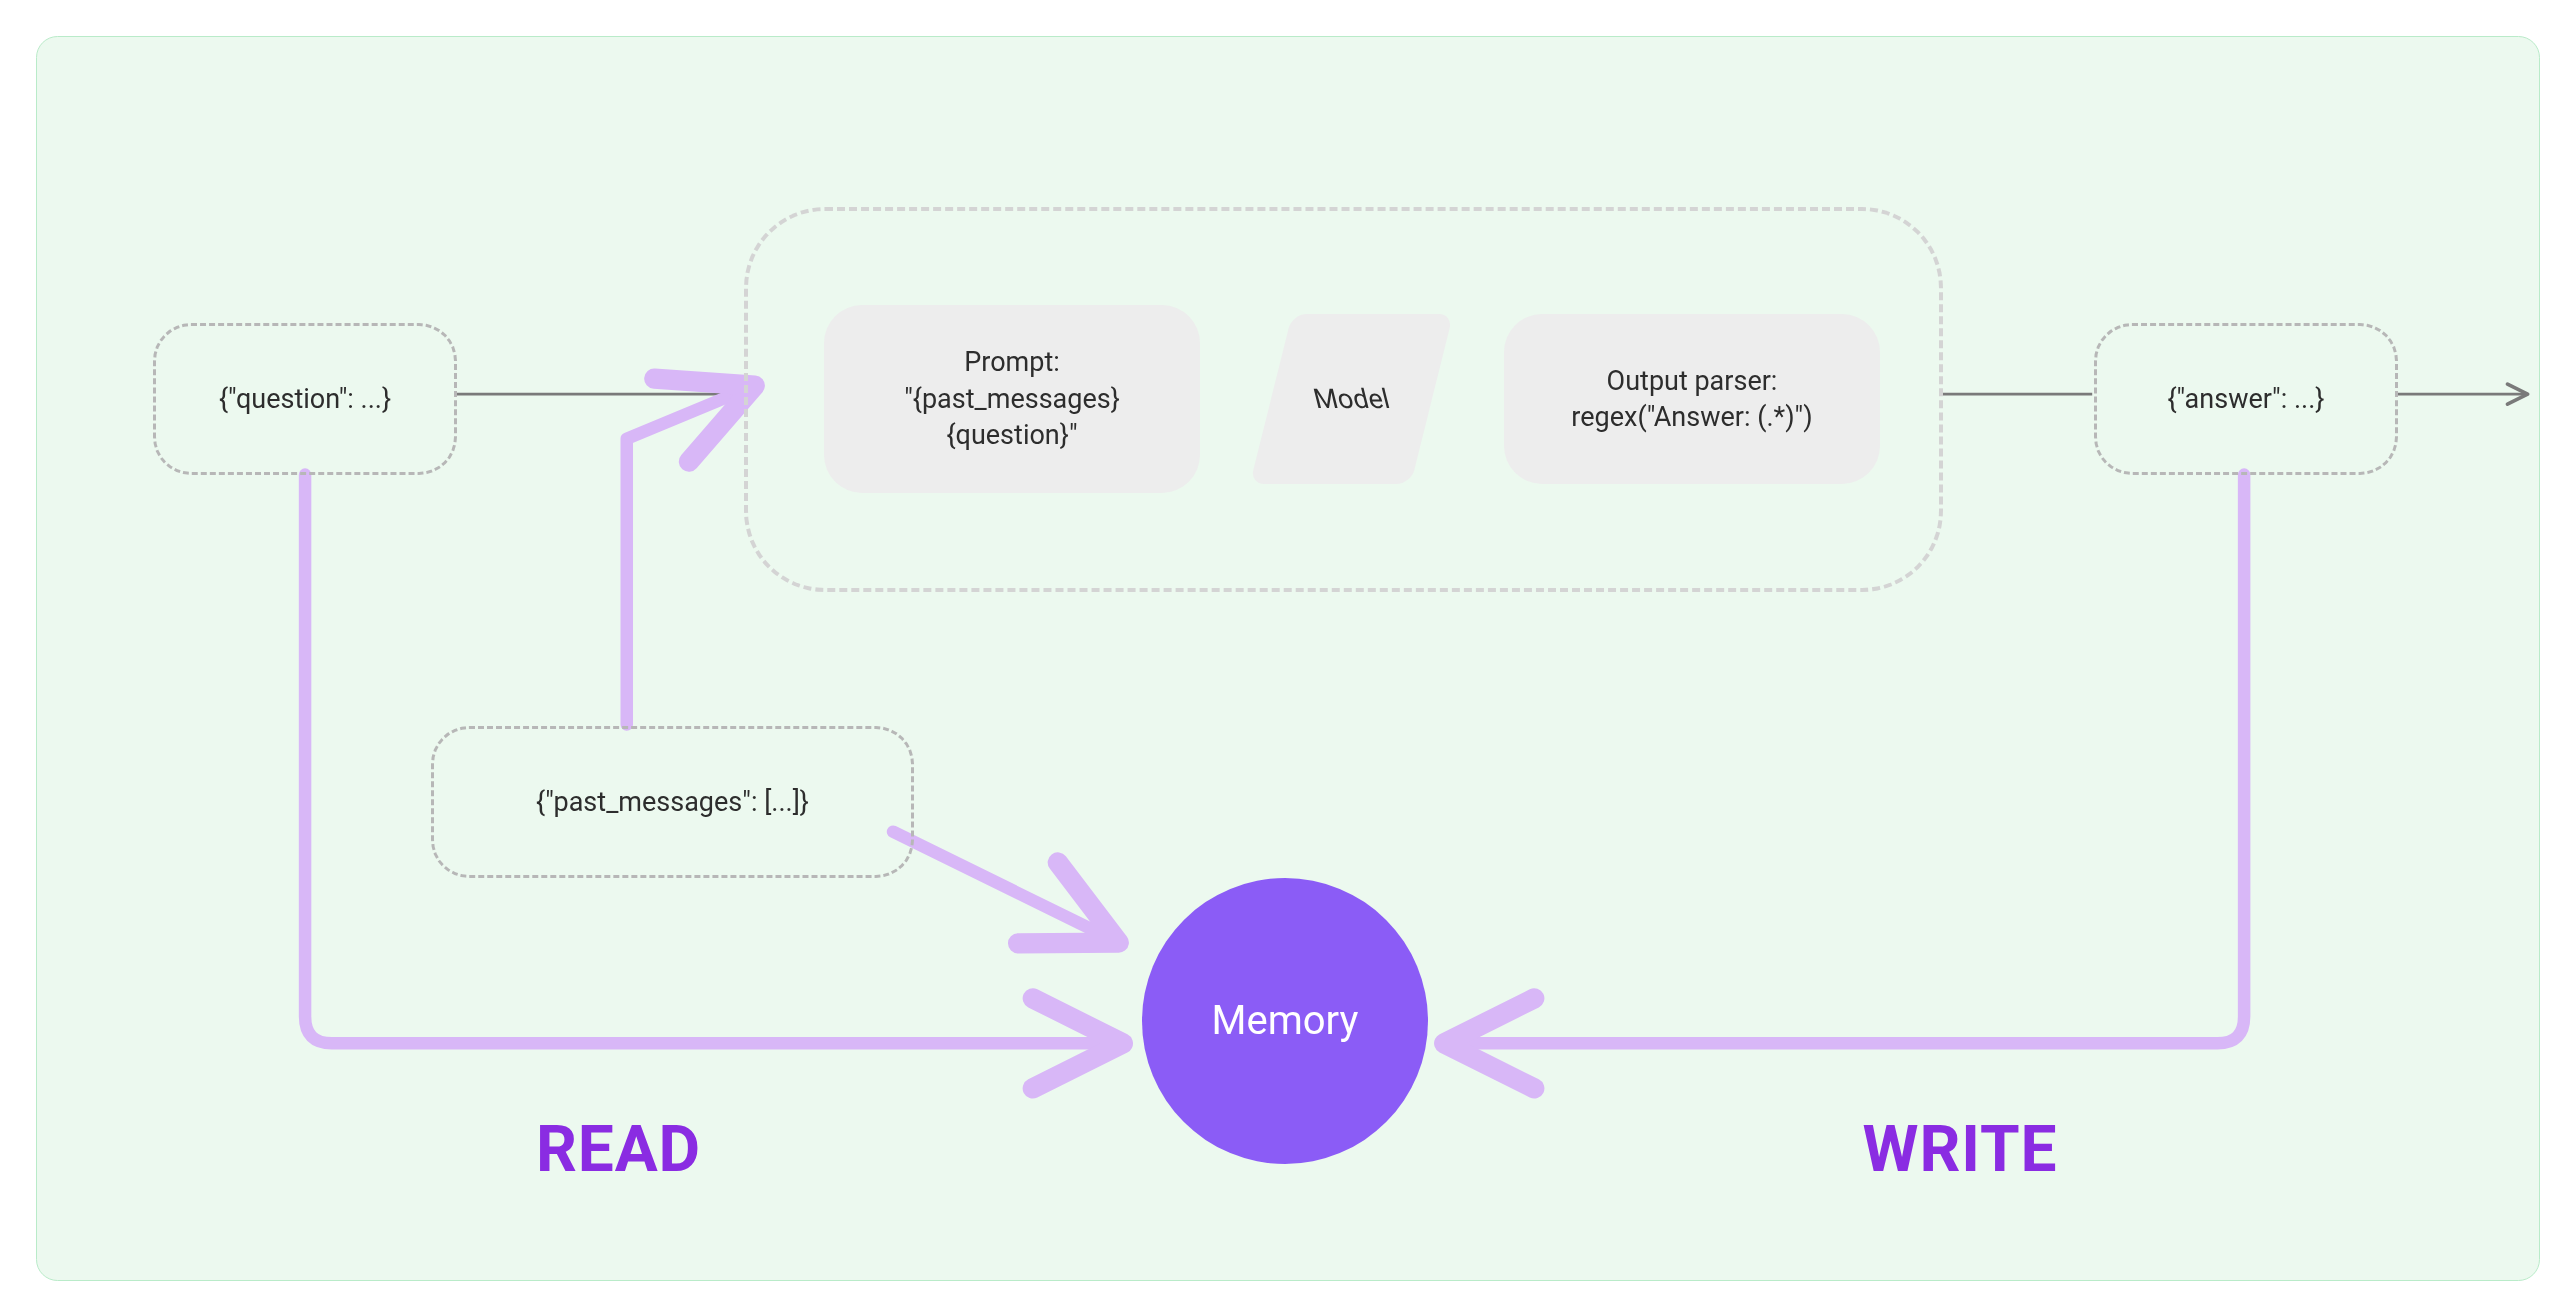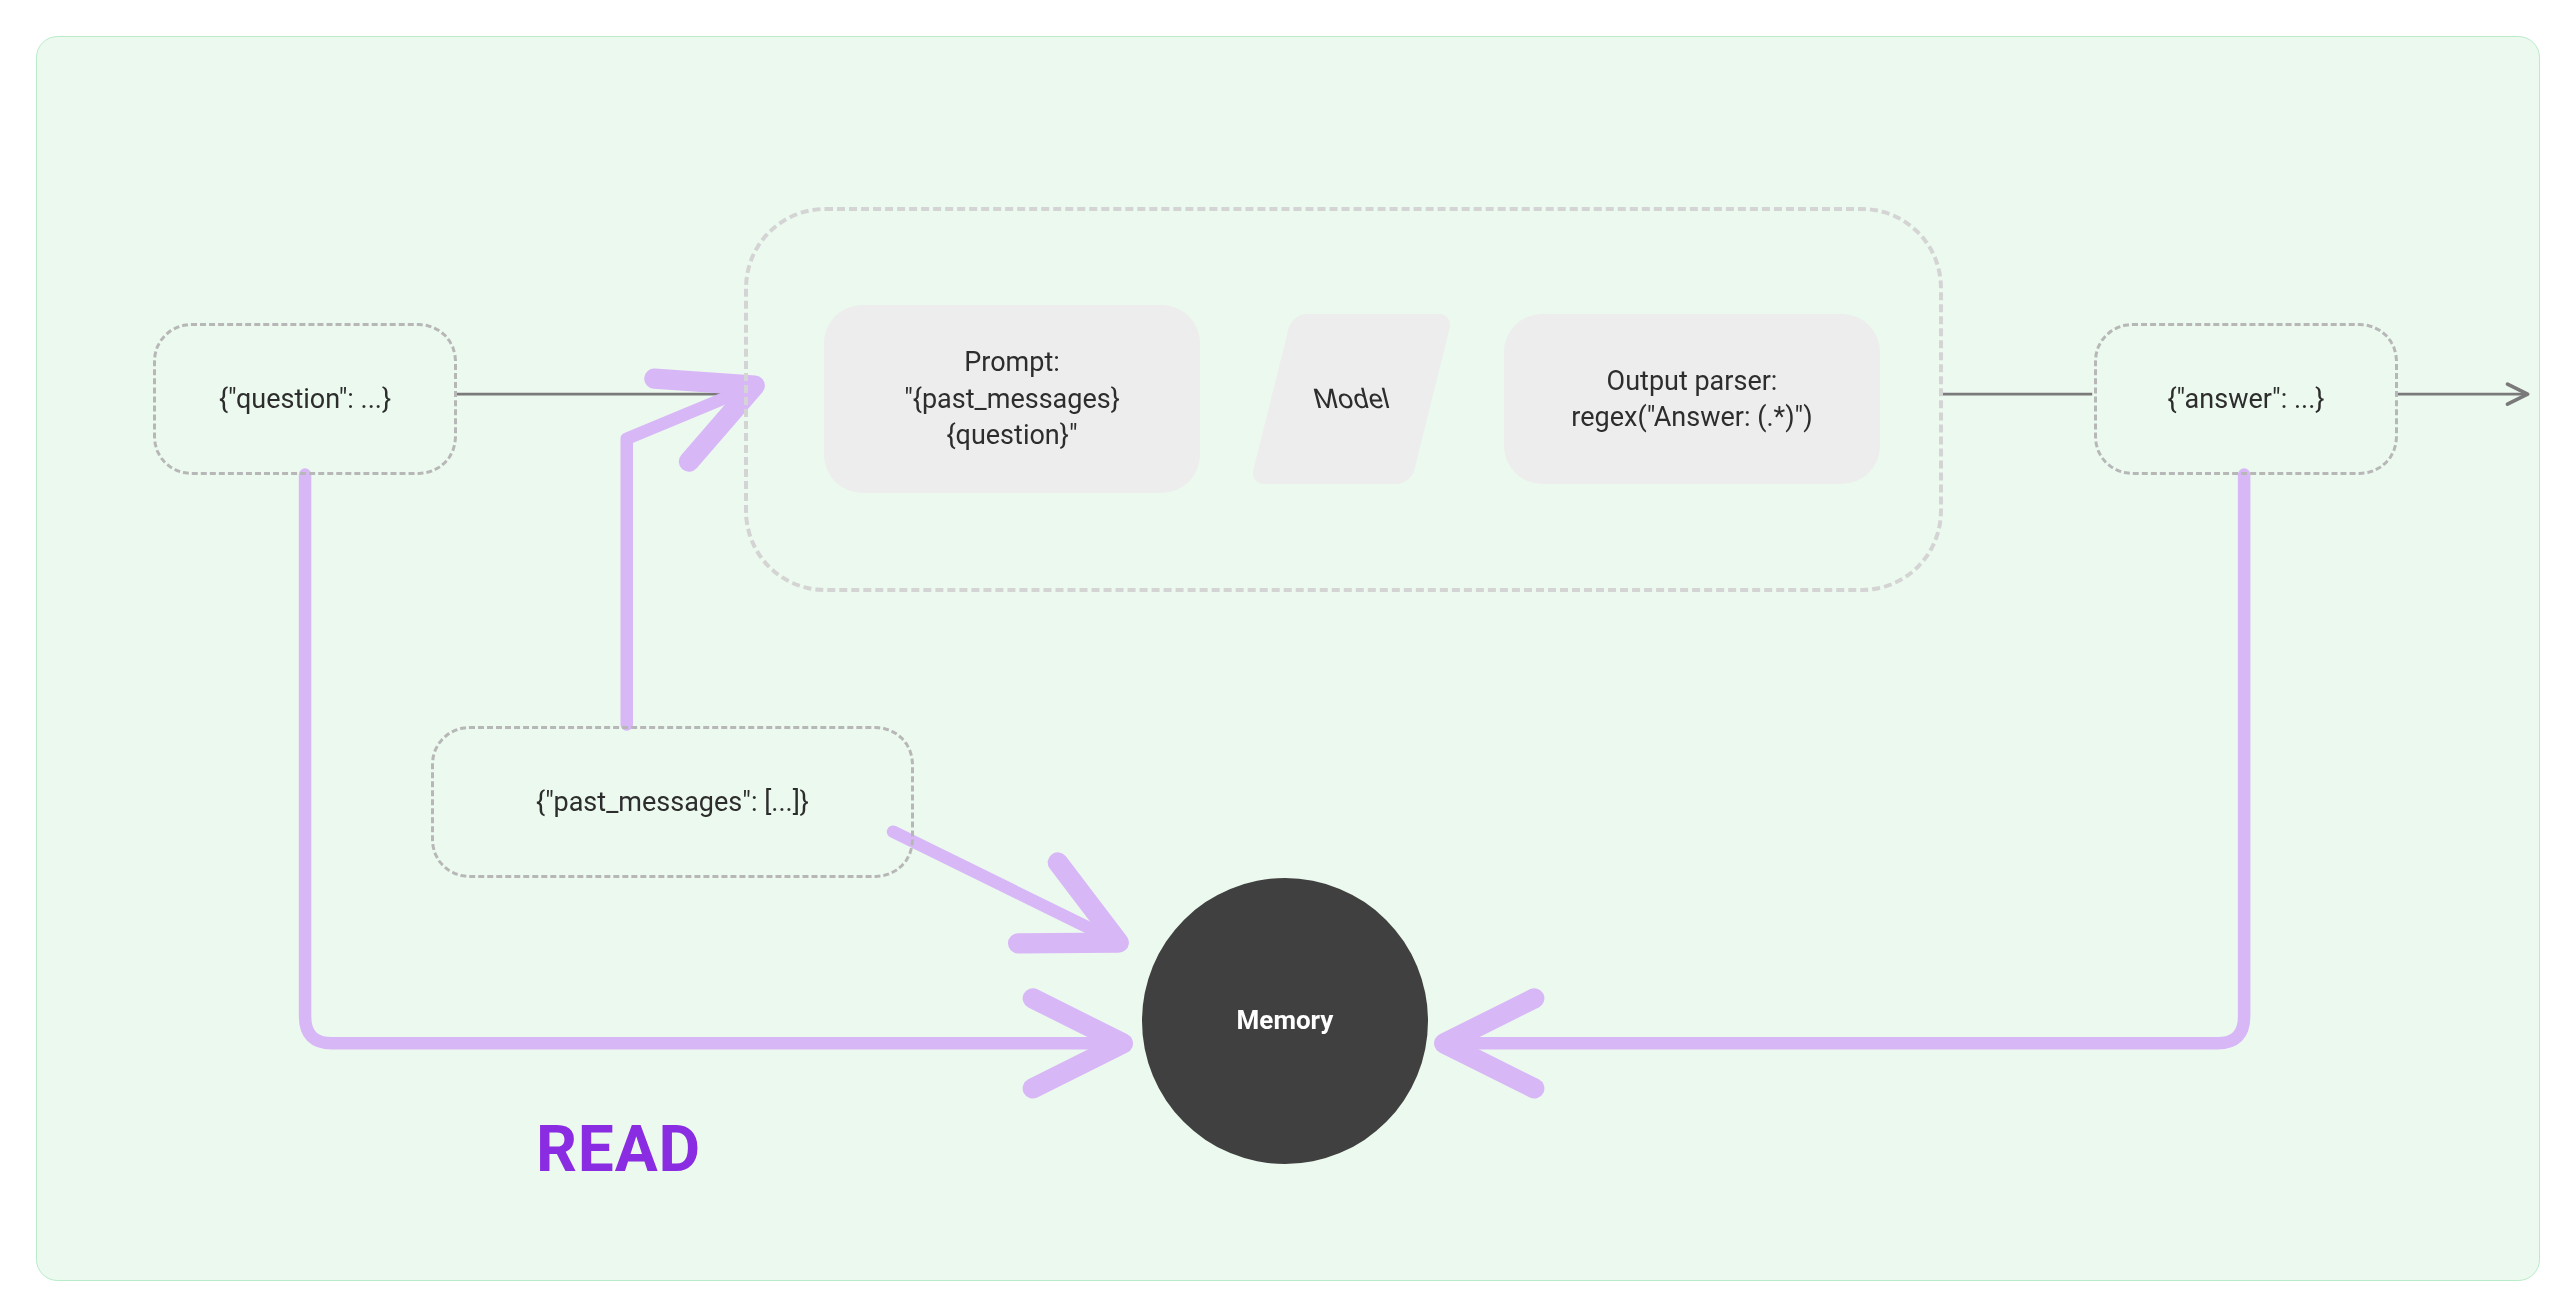--- a/index.html
+++ b/index.html
@@ -61,24 +61,24 @@
     background: #ededed;
     border-radius: 14.3px;
   }
   .parallelogram-inner {
     transform: skewX(14deg);
   }
   .memory-circle {
     width: 286px;
     height: 286px;
     border-radius: 50%;
-    background: #404040;
+    background: #8b5cf6;
     color: #ffffff;
-    font-weight: 700;
-    font-size: 26px;
+    font-weight: 400;
+    font-size: 40px;
   }
   .big-label {
     color: #8a2ce2;
     font-size: 64px;
     letter-spacing: 0.9px;
     font-weight: bold;
   }
 </style>
 </head>
 <body>
@@ -142,16 +142,19 @@
     </div>
 
     <div class="node memory-circle" style="left:1105px; top:841px;">
       <span>Memory</span>
     </div>
 
     <div class="node big-label" style="left:465px; top:1073px; width:233px; height:81px;">
       <span>READ</span>
     </div>
 
+    <div class="node big-label" style="left:1789px; top:1073px; width:268px; height:81px;">
+      <span>WRITE</span>
+    </div>
 
   </div>
 </div>
 
 
 </body></html>

